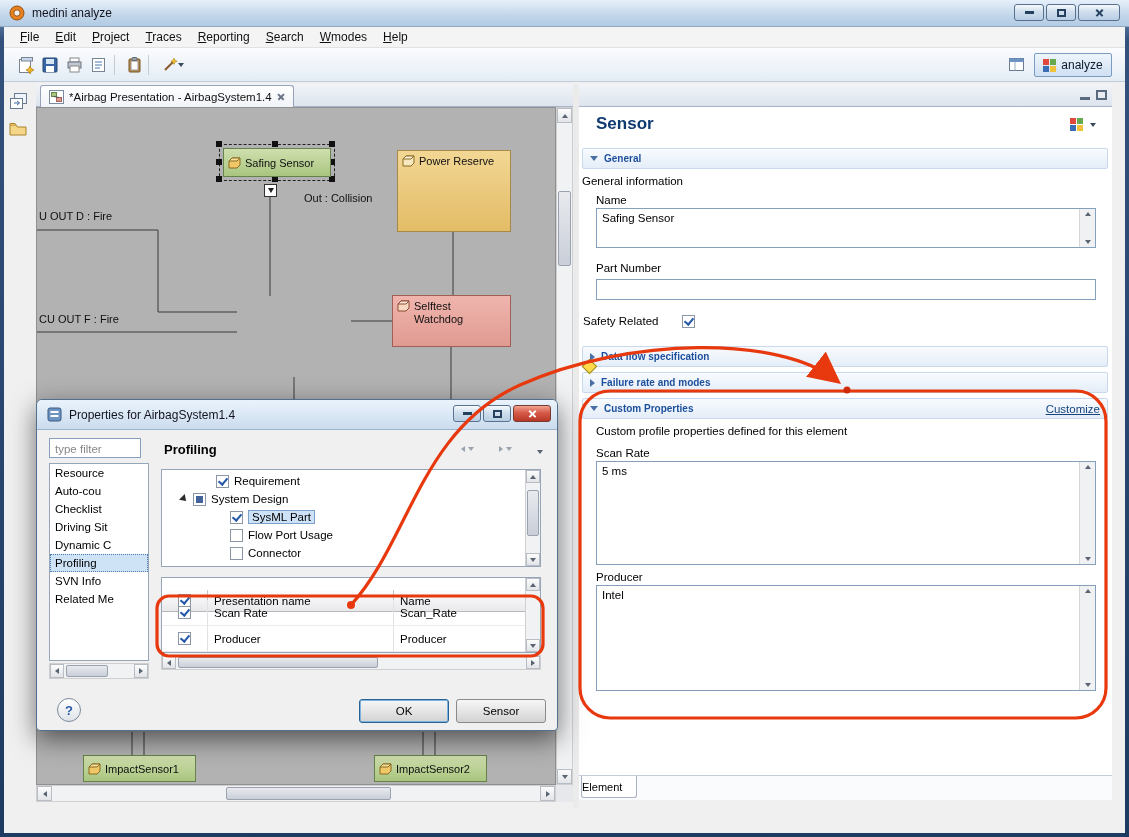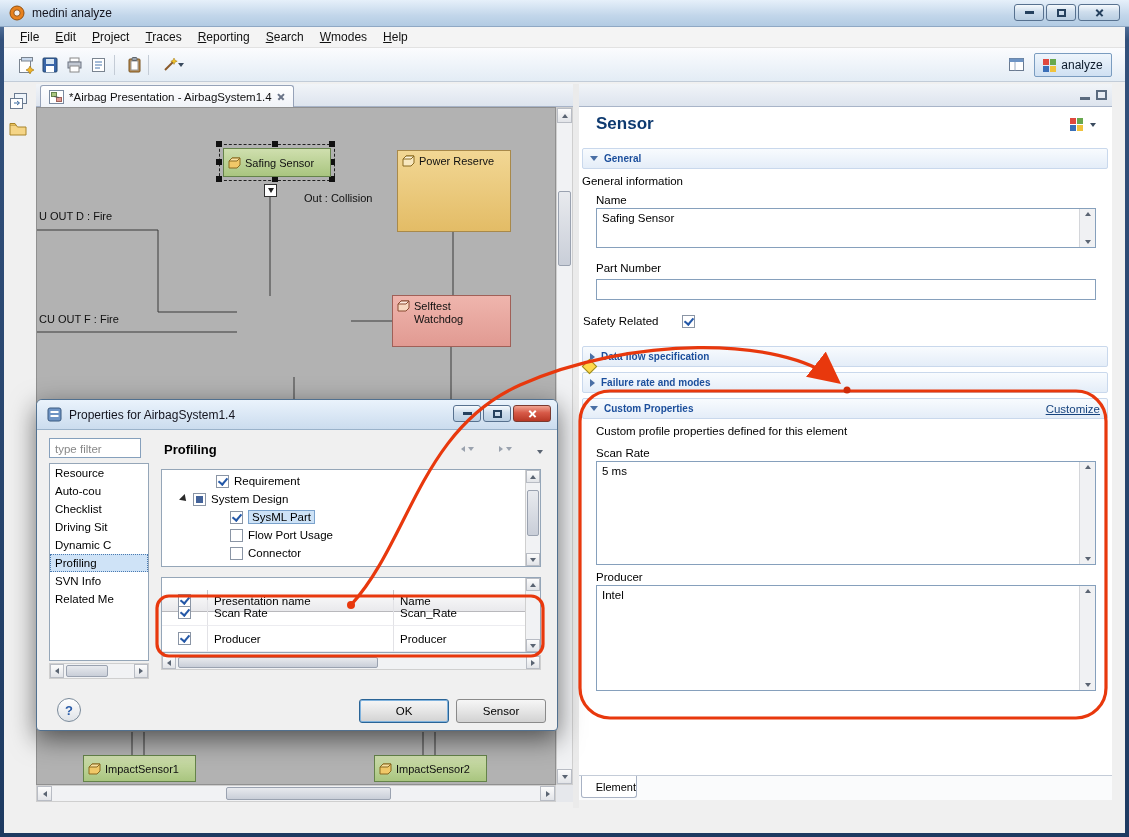--- a/index.html
+++ b/index.html
@@ -84,21 +84,21 @@
           display:flex;flex-direction:column;align-items:center;justify-content:space-between;padding:3px 0}
   .field{position:absolute;background:#fff;border:1px solid #86a0bc}
   .field input{width:100%;height:100%;border:none;outline:none;font-family:"Liberation Sans",sans-serif;font-size:11.5px;padding:2px 5px;background:transparent}
   .cb{width:13px;height:13px;background:#fff;border:1px solid #8a95a5;position:relative;display:inline-block;flex:none}
   .cb.checked::after{content:"";position:absolute;left:3px;top:0px;width:4px;height:7px;
                      border:solid #2458a8;border-width:0 2px 2px 0;transform:rotate(40deg)}
   .cb.partial::after{content:"";position:absolute;left:2px;top:2px;width:7px;height:7px;background:#44639a}
   .linktext{font-size:11.5px;color:#16437e;text-decoration:underline}
   .bottom-tabs{left:579px;top:775px;width:533px;height:25px;background:#fafbfc;border-top:1px solid #c4ccd8}
   .bottom-tab{position:absolute;left:2px;top:0;width:56px;height:22px;background:#fff;border:1px solid #a8b2c4;border-top:none;
-              border-radius:0 0 3px 3px;font-size:11px;display:flex;align-items:center;justify-content:flex-end}
+              border-radius:0 0 3px 3px;font-size:11px;display:flex;align-items:center;justify-content:flex-start}
 
   
   .dialog{left:36px;top:399px;width:522px;height:332px;border:1px solid #51708f;border-radius:6px 6px 4px 4px;
           box-shadow:0 8px 26px rgba(0,0,0,.55);z-index:150;background:#f0f0f0}
   .dlg-title{position:absolute;left:0;top:0;width:100%;height:30px;border-radius:5px 5px 0 0;
              background:linear-gradient(#eaf3fc,#cbdcee);border-bottom:1px solid #9ab2ca;}
   .dlg-title-text{position:absolute;left:32px;top:8px;font-size:12px;color:#14141e;white-space:nowrap}
   .dlg-btn{position:absolute;top:5px;height:17px;border:1px solid #57718f;border-radius:3px;
            background:linear-gradient(#f6fafd,#cfdeed 45%,#b9cee2);display:flex;align-items:center;justify-content:center}
   .dlg-close{background:linear-gradient(#f0a492,#d75a48 45%,#b83826);border-color:#7a3a30}

